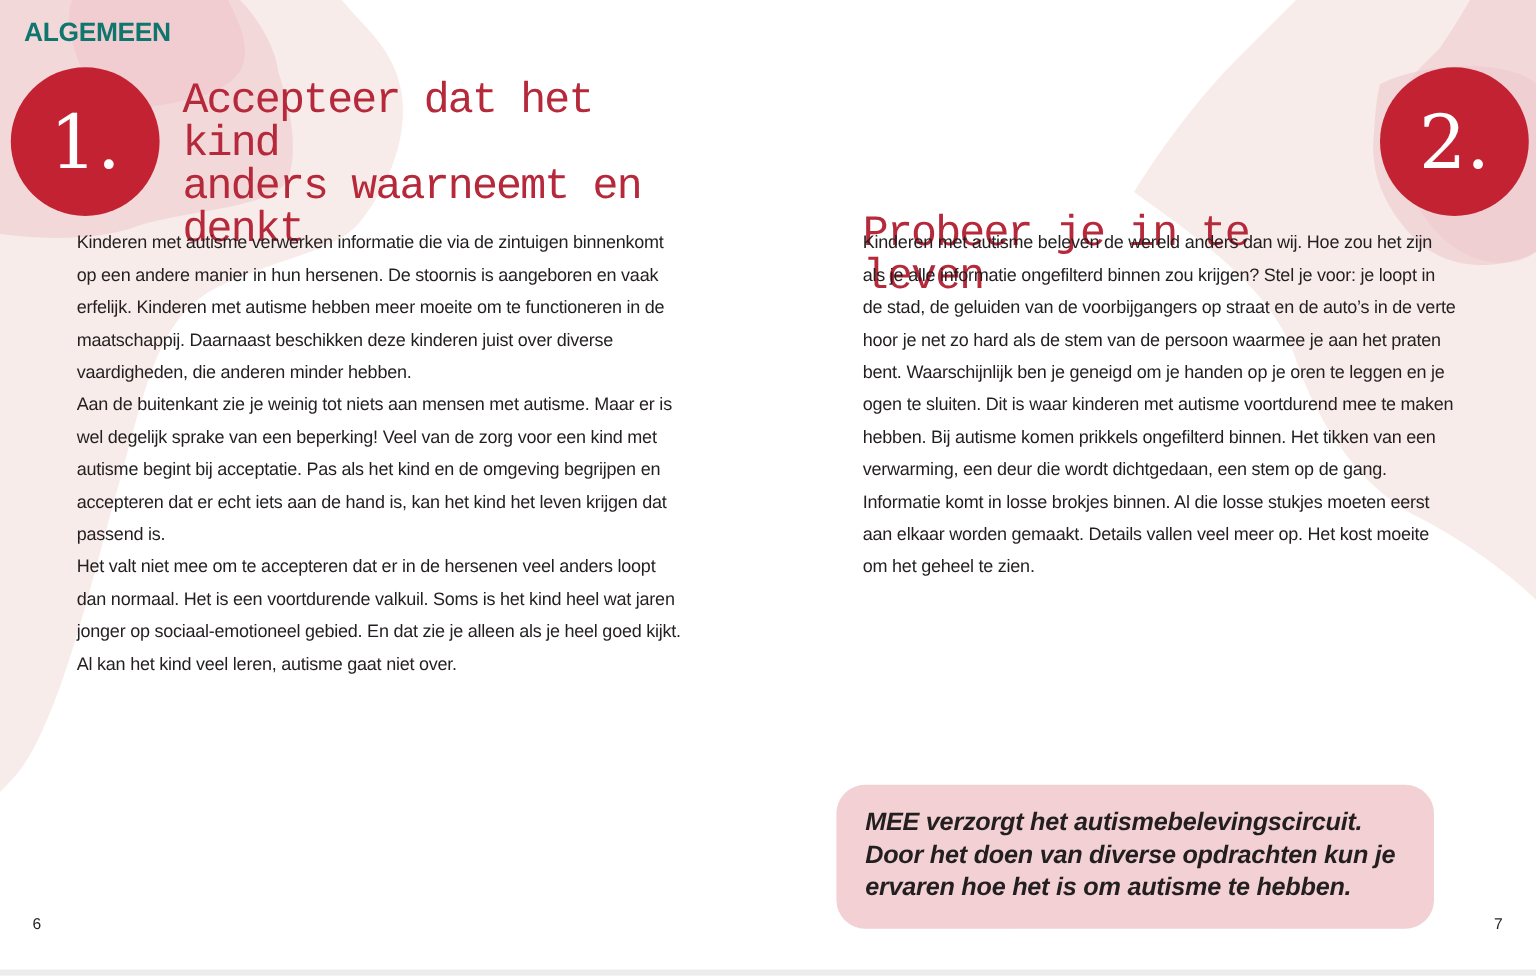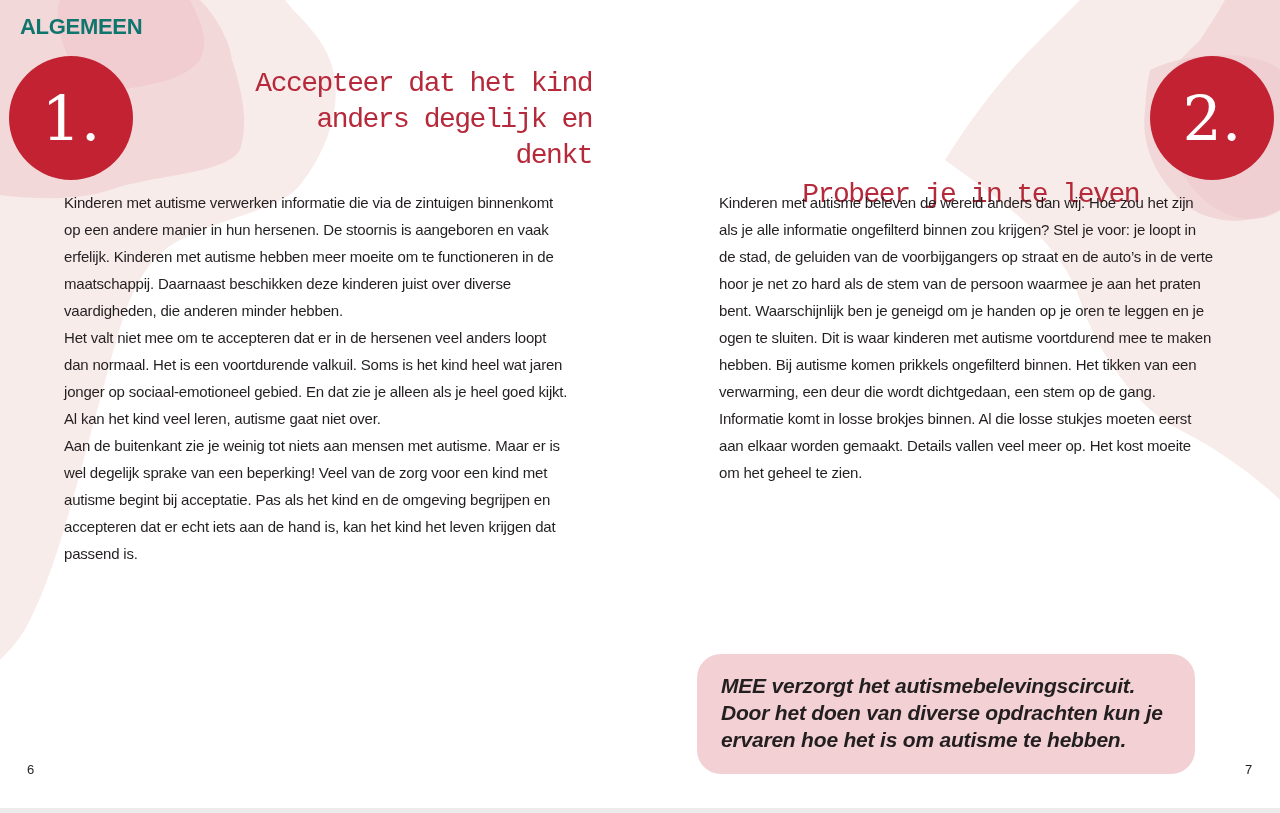--- a/index.html
+++ b/index.html
@@ -20,21 +20,21 @@
     }
     .num-circle {
       position: absolute; width: 124px; height: 124px; border-radius: 50%;
       background: #c32233; color: #ffffff;
       display: flex; align-items: center; justify-content: center;
       font-family: "DejaVu Serif", serif; font-size: 62px;
     }
     .heading {
       position: absolute; margin: 0;
       font-family: "Liberation Mono", monospace; font-weight: normal;
-      color: #b5293a; font-size: 28px; line-height: 36px; letter-spacing: -1.5px; text-align: right;
+      color: #b5293a; font-size: 36px; line-height: 36px; letter-spacing: -1.5px;
     }
     .body-text {
       position: absolute; margin: 0;
       font-family: "Liberation Sans", sans-serif;
       font-size: 15px; line-height: 27px; color: #231f20; letter-spacing: -0.2px;
     }
     .body-text p { margin: 0; }
     .callout {
       position: absolute; left: 697px; top: 654px; width: 498px; height: 120px;
       background: #f2d0d3; border-radius: 24px;
@@ -63,28 +63,28 @@
 
 <div>
   <div class="section-label">ALGEMEEN</div>
 
   <div class="num-circle" style="left:9px;top:56px;">
     <span>1.</span>
   </div>
 
   <h1 class="heading" style="left:152px;top:66px;width:440px;">
     <div>Accepteer dat het kind</div>
-    <div>anders degelijk en</div>
+    <div>anders waarneemt en</div>
     <div>denkt</div>
   </h1>
 
   <div class="body-text" style="left:64px;top:189px;width:505px;">
     <p>Kinderen met autisme verwerken informatie die via de zintuigen binnenkomt op een andere manier in hun hersenen. De stoornis is aangeboren en vaak erfelijk. Kinderen met autisme hebben meer moeite om te functioneren in de maatschappij. Daarnaast beschikken deze kinderen juist over diverse vaardigheden, die anderen minder hebben.</p>
+    <p>Aan de buitenkant zie je weinig tot niets aan mensen met autisme. Maar er is wel degelijk sprake van een beperking! Veel van de zorg voor een kind met autisme begint bij acceptatie. Pas als het kind en de omgeving begrijpen en accepteren dat er echt iets aan de hand is, kan het kind het leven krijgen dat passend is.</p>
     <p>Het valt niet mee om te accepteren dat er in de hersenen veel anders loopt dan normaal. Het is een voortdurende valkuil. Soms is het kind heel wat jaren jonger op sociaal-emotioneel gebied. En dat zie je alleen als je heel goed kijkt. Al kan het kind veel leren, autisme gaat niet over.</p>
-    <p>Aan de buitenkant zie je weinig tot niets aan mensen met autisme. Maar er is wel degelijk sprake van een beperking! Veel van de zorg voor een kind met autisme begint bij acceptatie. Pas als het kind en de omgeving begrijpen en accepteren dat er echt iets aan de hand is, kan het kind het leven krijgen dat passend is.</p>
   </div>
 
   <div class="page-num" style="left:27px;top:762px;">6</div>
 </div>
 
 <div>
   <div class="num-circle" style="left:1150px;top:56px;">
     <span>2.</span>
   </div>
 

